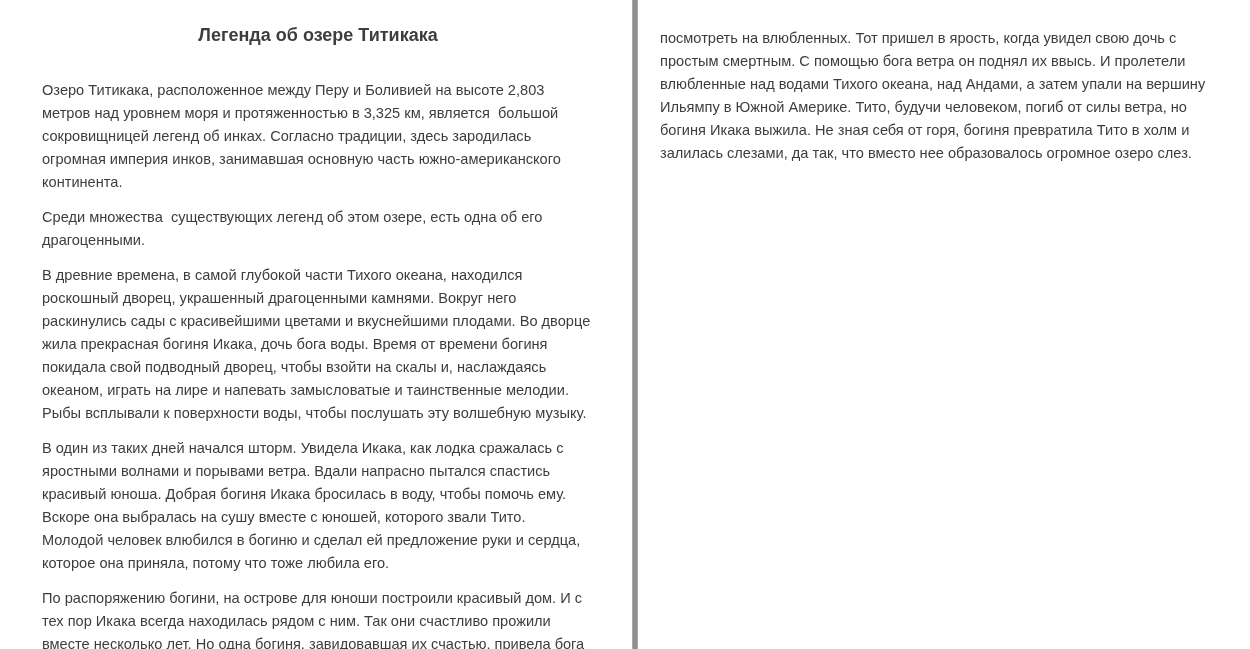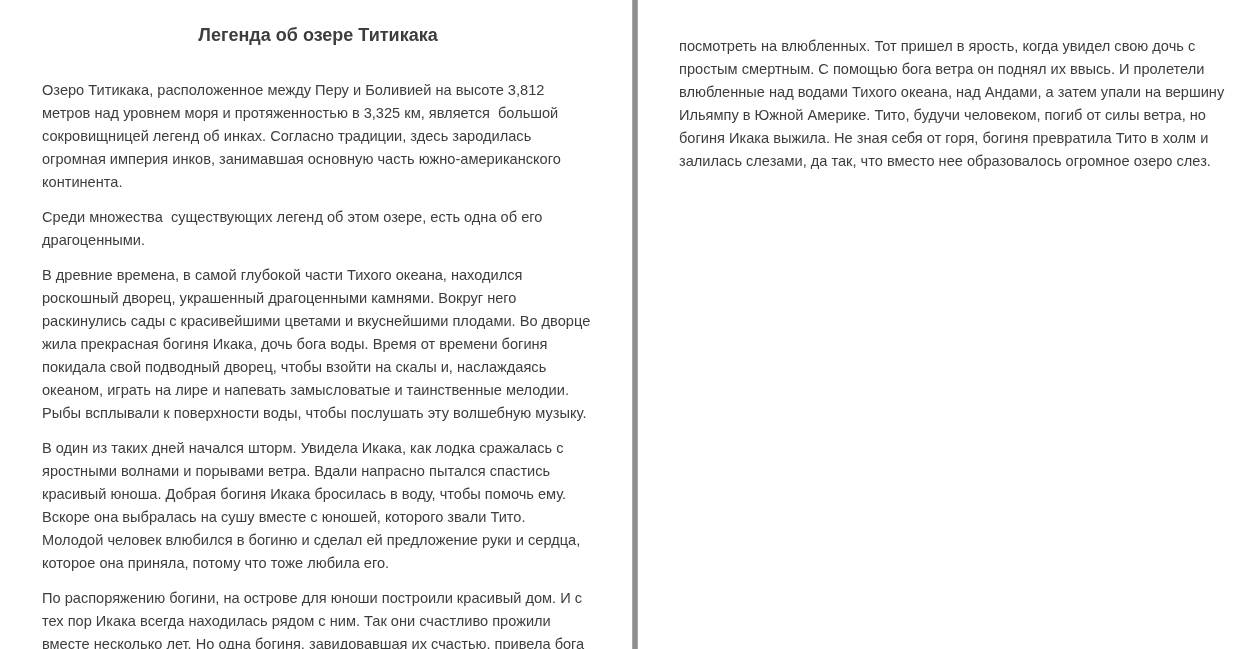--- a/index.html
+++ b/index.html
@@ -33,24 +33,23 @@
     color: var(--text-color, #3d3d3d);
     font-size: 14.6px;
     line-height: 23px;
   }
   .col-left {
     left: 42px;
     top: 24px;
     width: 552px;
   }
   .col-right {
-    left: 679px;
+    left: 660px;
     top: 27px;
     width: 546px;
-    margin-top: 8px;
   }
   .doc-title {
     text-align: center;
     margin: 0 0 32px 0;
     font-size: 18px;
     font-weight: bold;
     line-height: 23px;
   }
   .para {
     margin: 0 0 12px 0;
@@ -60,21 +59,21 @@
     margin-bottom: 0;
   }
 </style>
 </head>
 <body>
 
 <div class="page">
 
   <div class="col col-left">
     <h1 class="doc-title">Легенда об озере Титикака</h1>
-    <p class="para">Озеро Титикака, расположенное между Перу и Боливией на высоте 3,812 метров над уровнем моря и протяженностью в 3,325 км, является  большой сокровищницей легенд об инках. Согласно традиции, здесь зародилась огромная империя инков, занимавшая основную часть южно-американского континента.</p>
+    <p class="para">Озеро Титикака, расположенное между Перу и Боливией на высоте 2,803 метров над уровнем моря и протяженностью в 3,325 км, является  большой сокровищницей легенд об инках. Согласно традиции, здесь зародилась огромная империя инков, занимавшая основную часть южно-американского континента.</p>
     <p class="para">Среди множества  существующих легенд об этом озере, есть одна об его драгоценными.</p>
     <p class="para">В древние времена, в самой глубокой части Тихого океана, находился роскошный дворец, украшенный драгоценными камнями. Вокруг него раскинулись сады с красивейшими цветами и вкуснейшими плодами. Во дворце жила прекрасная богиня Икака, дочь бога воды. Время от времени богиня покидала свой подводный дворец, чтобы взойти на скалы и, наслаждаясь океаном, играть на лире и напевать замысловатые и таинственные мелодии. Рыбы всплывали к поверхности воды, чтобы послушать эту волшебную музыку.</p>
     <p class="para">В один из таких дней начался шторм. Увидела Икака, как лодка сражалась с яростными волнами и порывами ветра. Вдали напрасно пытался спастись красивый юноша. Добрая богиня Икака бросилась в воду, чтобы помочь ему. Вскоре она выбралась на сушу вместе с юношей, которого звали Тито.  Молодой человек влюбился в богиню и сделал ей предложение руки и сердца, которое она приняла, потому что тоже любила его.</p>
     <p class="para">По распоряжению богини, на острове для юноши построили красивый дом. И с тех пор Икака всегда находилась рядом с ним. Так они счастливо прожили вместе несколько лет. Но одна богиня, завидовавшая их счастью, привела бога  воды</p>
   </div>
 
   <div class="page-divider"></div>
 
   <div class="col col-right">
     <p class="para">посмотреть на влюбленных. Тот пришел в ярость, когда увидел свою дочь с простым смертным. С помощью бога ветра он поднял их ввысь. И пролетели влюбленные над водами Тихого океана, над Андами, а затем упали на вершину Ильямпу в Южной Америке. Тито, будучи человеком, погиб от силы ветра, но богиня Икака выжила. Не зная себя от горя, богиня превратила Тито в холм и залилась слезами, да так, что вместо нее образовалось огромное озеро слез.</p>

